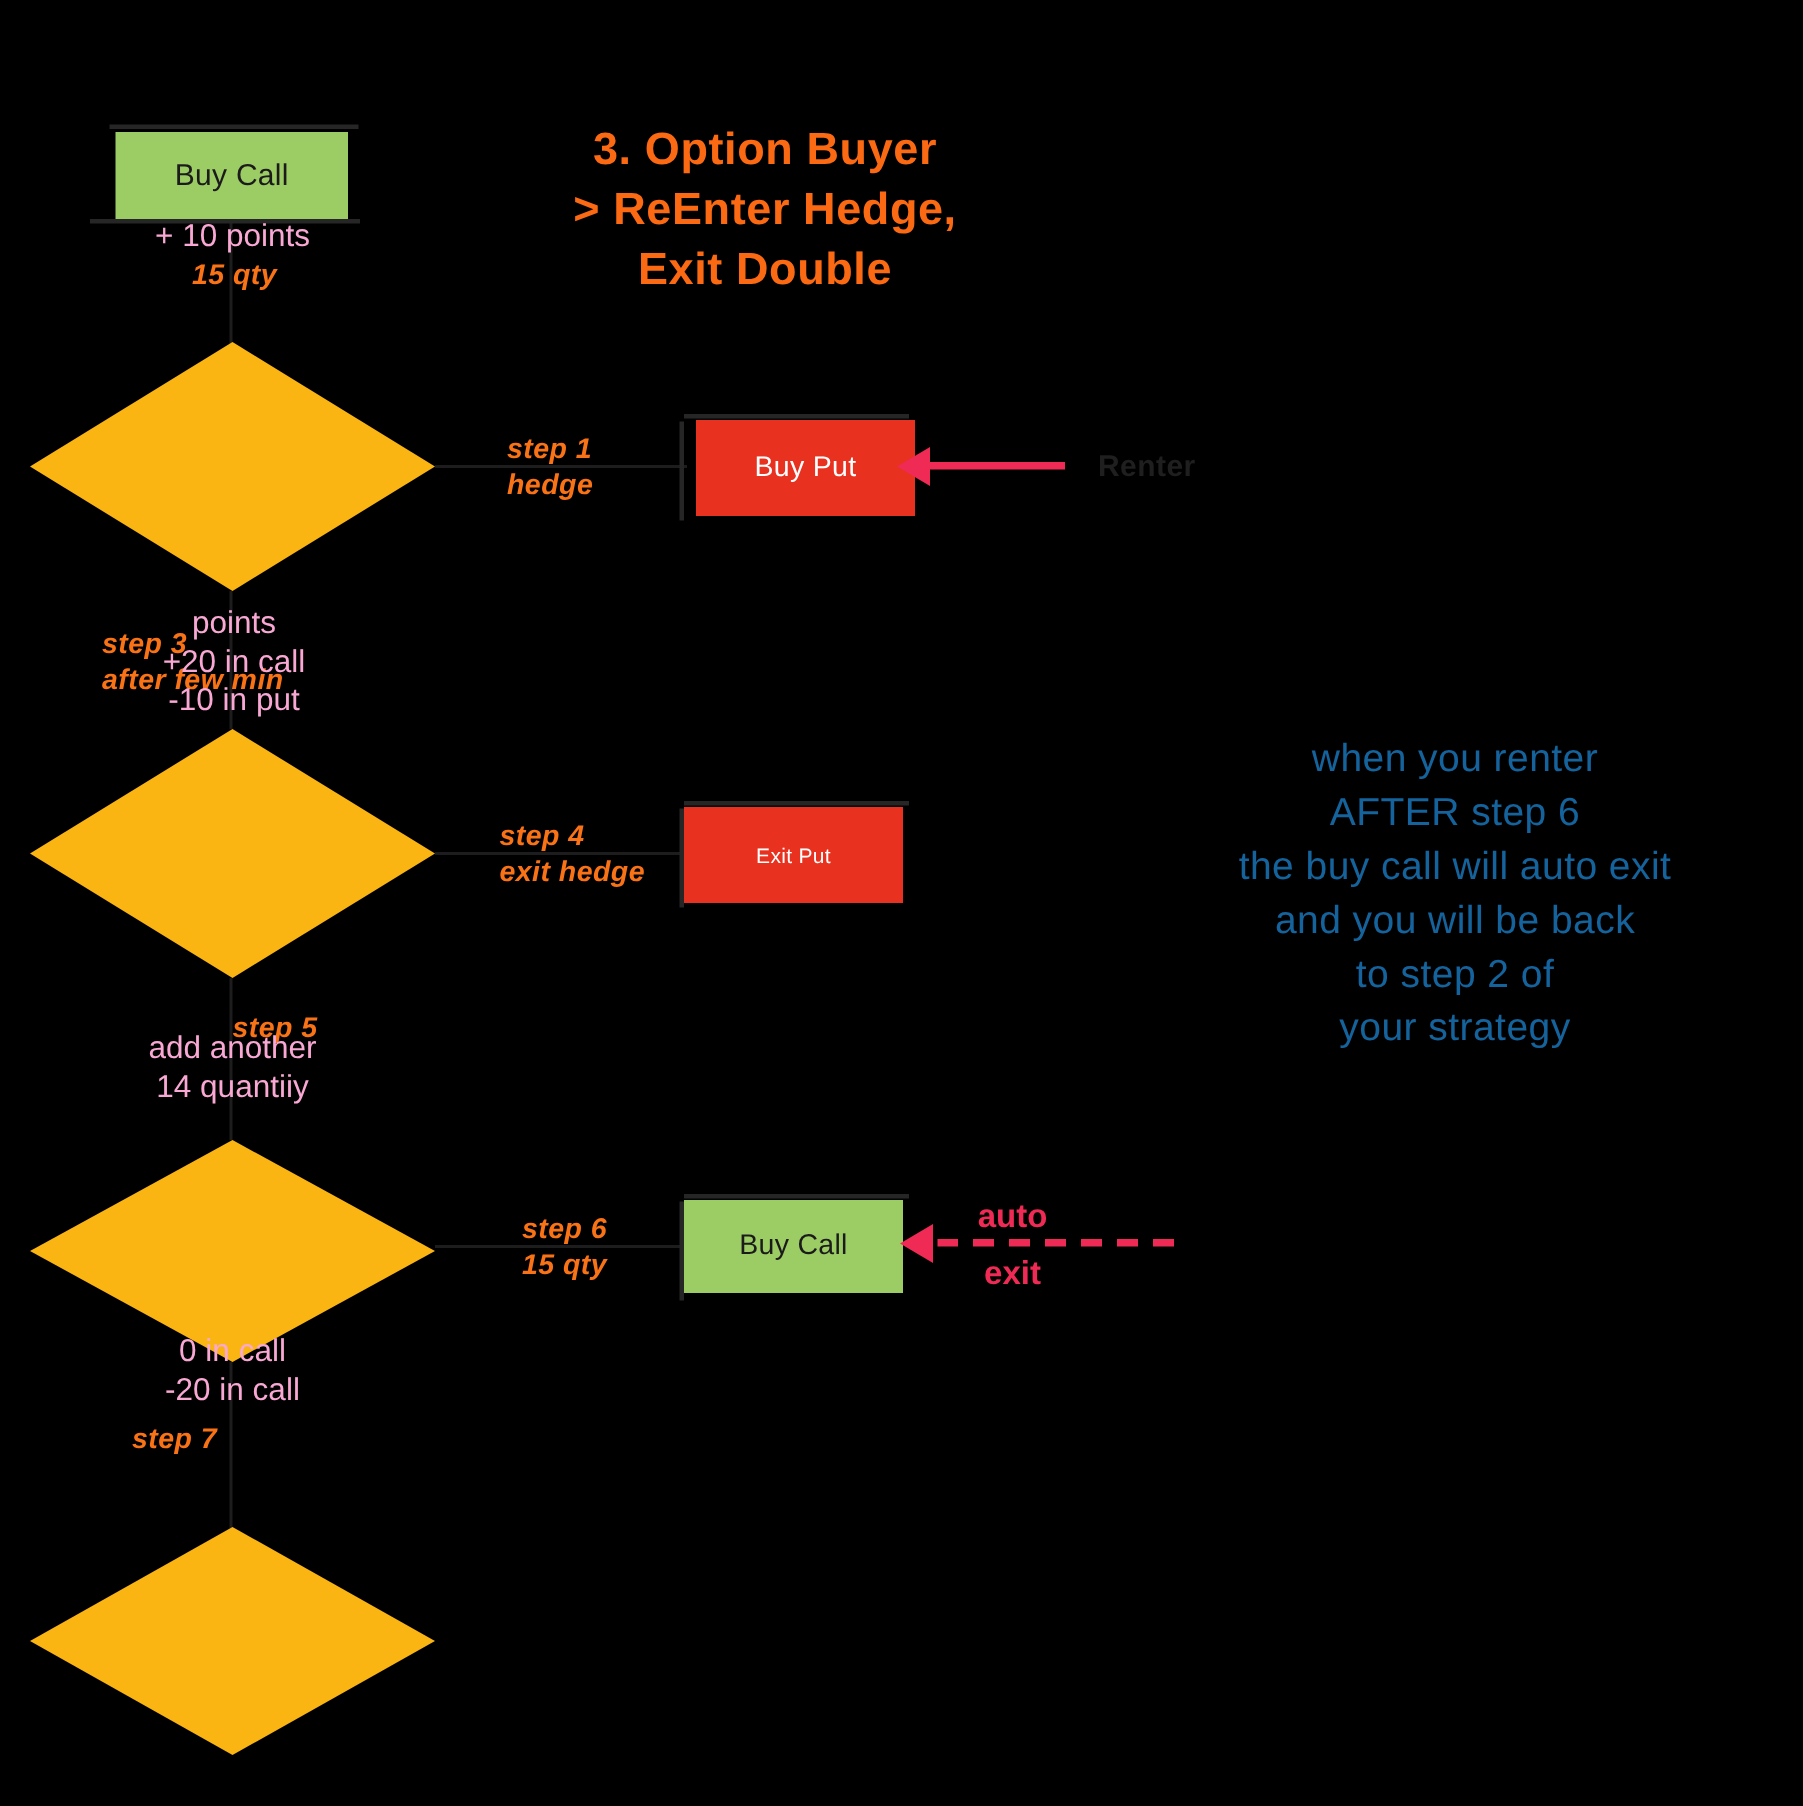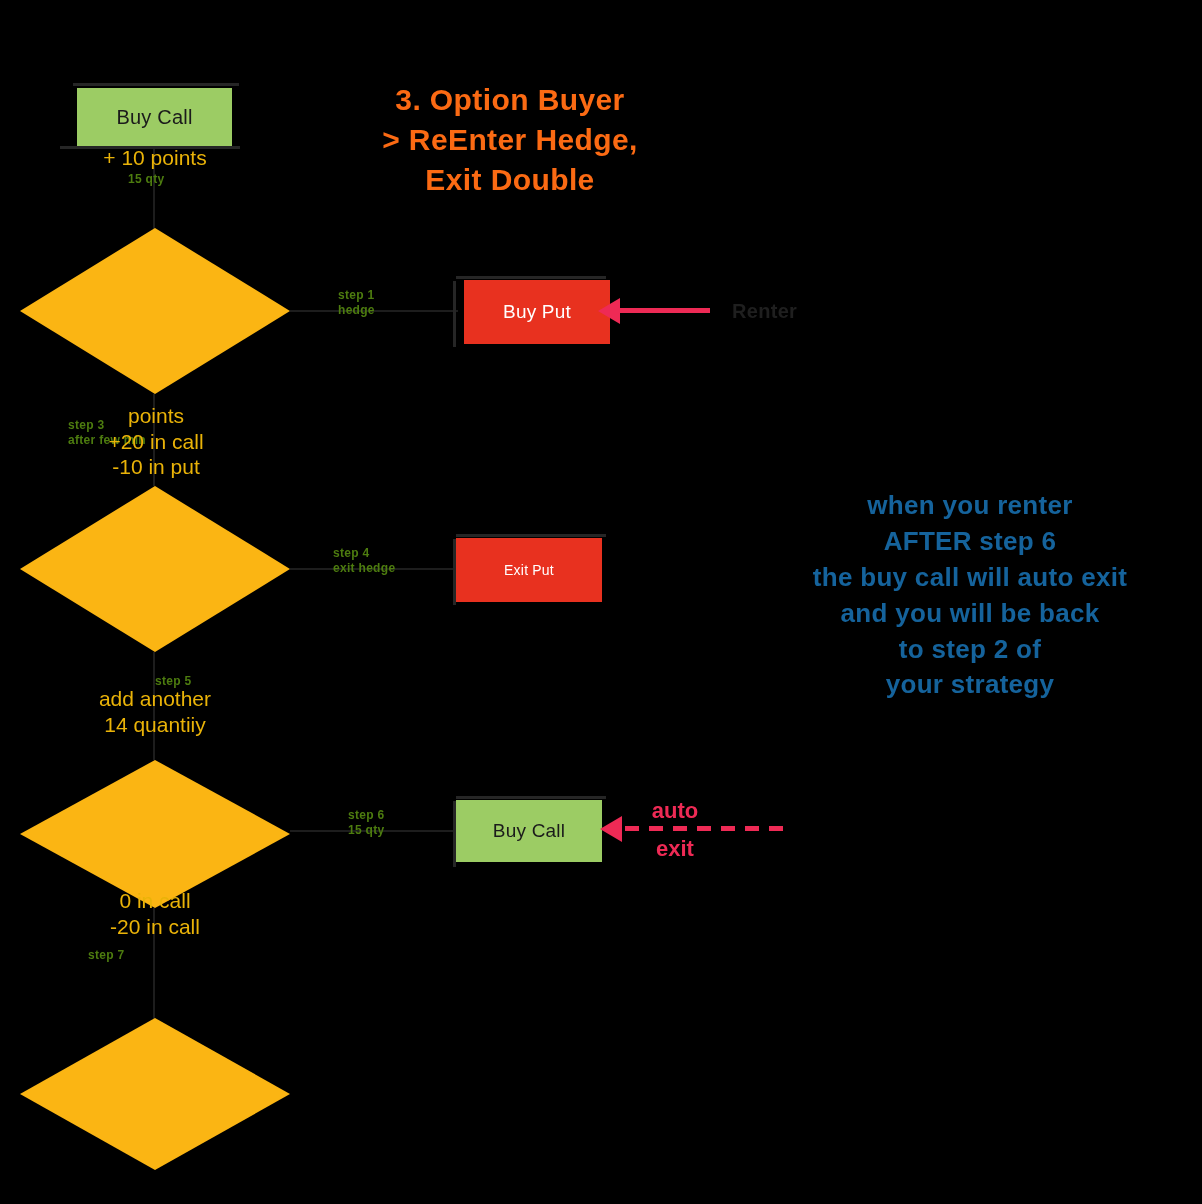--- a/index.html
+++ b/index.html
@@ -55,37 +55,38 @@
     height: 100%;
     background: #fbb513;
     clip-path: polygon(50% 0%, 100% 50%, 50% 100%, 0% 50%);
   }
   .diamond-label {
     position: absolute;
     left: 0; right: 0;
     top: 50%;
     transform: translateY(-50%);
     text-align: center;
-    color: #eab308;
+    color: #f9a8d4;
     font-size: 21px;
     font-weight: 500;
     line-height: 1.22;
     white-space: pre-line;
     pointer-events: none;
   }
 
   
   .step-label {
     position: absolute;
-    color: #4d7c0f;
-    font-size: 12px;
+    color: #f97316;
+    font-size: 19px;
     font-weight: 600;
     line-height: 1.25;
     white-space: pre-line;
     letter-spacing: .3px;
+    font-style: italic;
   }
 
   
   .conn-v {
     position: absolute;
     width: 2px;
     background: #1d1d1d;
   }
   .conn-h {
     position: absolute;
@@ -104,21 +105,21 @@
     white-space: pre-line;
     letter-spacing: .4px;
   }
 
   
   #blue-note {
     position: absolute;
     text-align: center;
     color: #15639c;
     font-size: 26px;
-    font-weight: 700;
+    font-weight: 400;
     line-height: 1.38;
     white-space: pre-line;
     letter-spacing: .3px;
   }
 
   
   .pink-arrow-line {
     position: absolute;
     height: 5px;
     background: #ee2a55;

